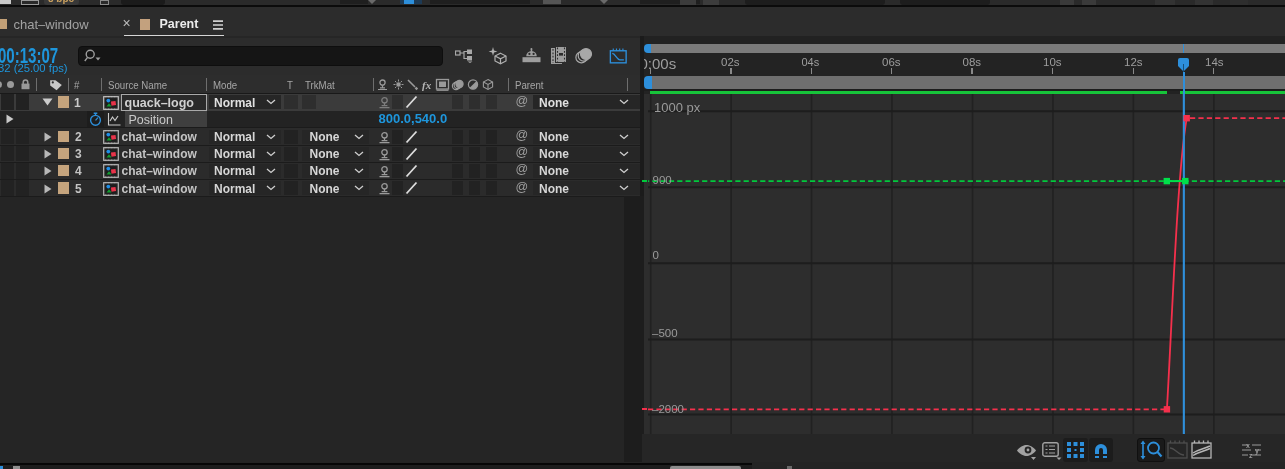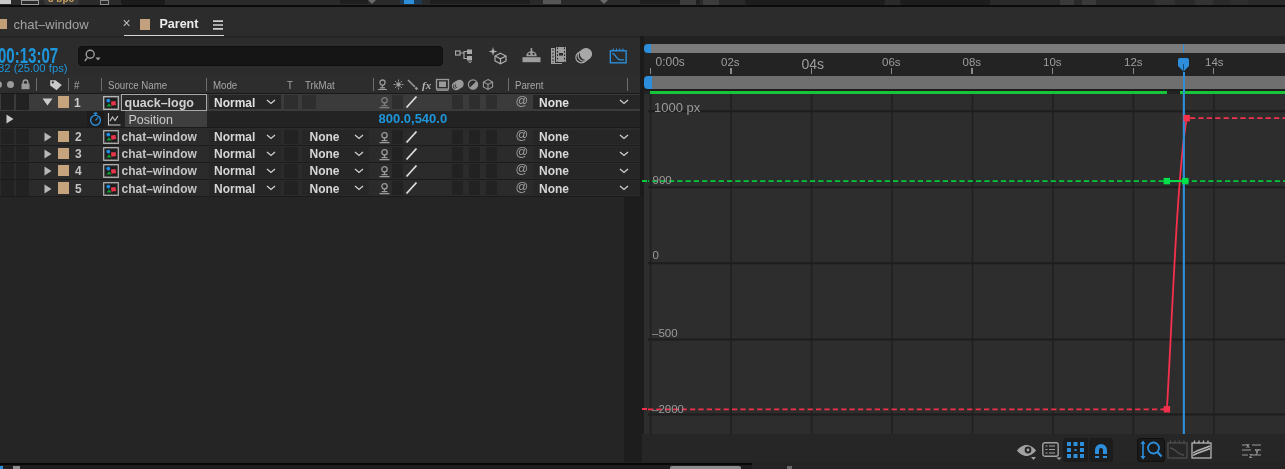--- a/index.html
+++ b/index.html
@@ -476,24 +476,24 @@
 
   <div class="abs" style="left:640px;top:36px;width:3.5px;height:160.3px;background:#1b1b1b;"></div>
   <div class="abs" style="left:624px;top:196.3px;width:24px;height:237.7px;background:#1d1d1d;"></div>
 
   <div class="abs" style="left:643.5px;top:36px;width:641.5px;height:7.5px;background:#222222;"></div>
   <div class="abs" style="left:648px;top:43.5px;width:637px;height:9px;background:#7b7b7b;"></div>
   <div class="abs" style="left:643.5px;top:44px;width:7px;height:9px;background:#2d8fdb;border-radius:4px 0 0 4px;"></div>
   <div class="abs" style="left:643.5px;top:52.5px;width:641.5px;height:23px;background:#232323;"></div>
   <div id="ruler">
     <div class="abs" style="left:643.5px;top:52.5px;width:55px;height:23px;overflow:hidden;">
-        <div style="position:absolute;left:-4px;top:2px;color:#9e9e9e;font-size:12px;padding-left:16px;">0:00s</div>
+        <div style="position:absolute;left:-4px;top:2px;color:#9e9e9e;font-size:15px;">0:00s</div>
       </div>
     <div class="abs" style="left:721px;top:56px;color:#9e9e9e;font-size:11.5px;">02s</div>
-    <div class="abs" style="left:801.5px;top:56px;color:#9e9e9e;font-size:14px;">04s</div>
+    <div class="abs" style="left:801.5px;top:56px;color:#9e9e9e;font-size:11px;">04s</div>
     <div class="abs" style="left:882px;top:56px;color:#9e9e9e;font-size:11.5px;">06s</div>
     <div class="abs" style="left:962.5px;top:56px;color:#9e9e9e;font-size:11.5px;">08s</div>
     <div class="abs" style="left:1043px;top:56px;color:#9e9e9e;font-size:11.5px;">10s</div>
     <div class="abs" style="left:1124px;top:56px;color:#9e9e9e;font-size:11.5px;">12s</div>
     <div class="abs" style="left:1205px;top:56px;color:#9e9e9e;font-size:11.5px;">14s</div>
     <div class="abs" style="left:650.2px;top:67.5px;width:1.3px;height:6px;background:#8a8a8a;"></div>
     <div class="abs" style="left:730.4px;top:67.5px;width:1.3px;height:6px;background:#8a8a8a;"></div>
     <div class="abs" style="left:810.7px;top:67.5px;width:1.3px;height:6px;background:#8a8a8a;"></div>
     <div class="abs" style="left:891px;top:67.5px;width:1.3px;height:6px;background:#8a8a8a;"></div>
     <div class="abs" style="left:971.3px;top:67.5px;width:1.3px;height:6px;background:#8a8a8a;"></div>

